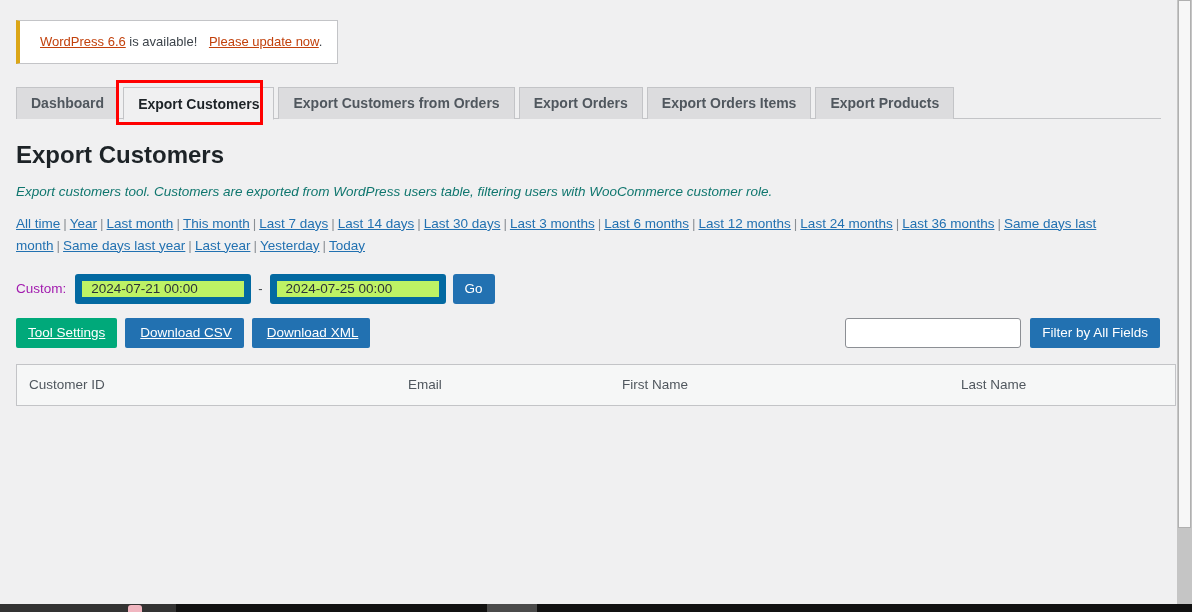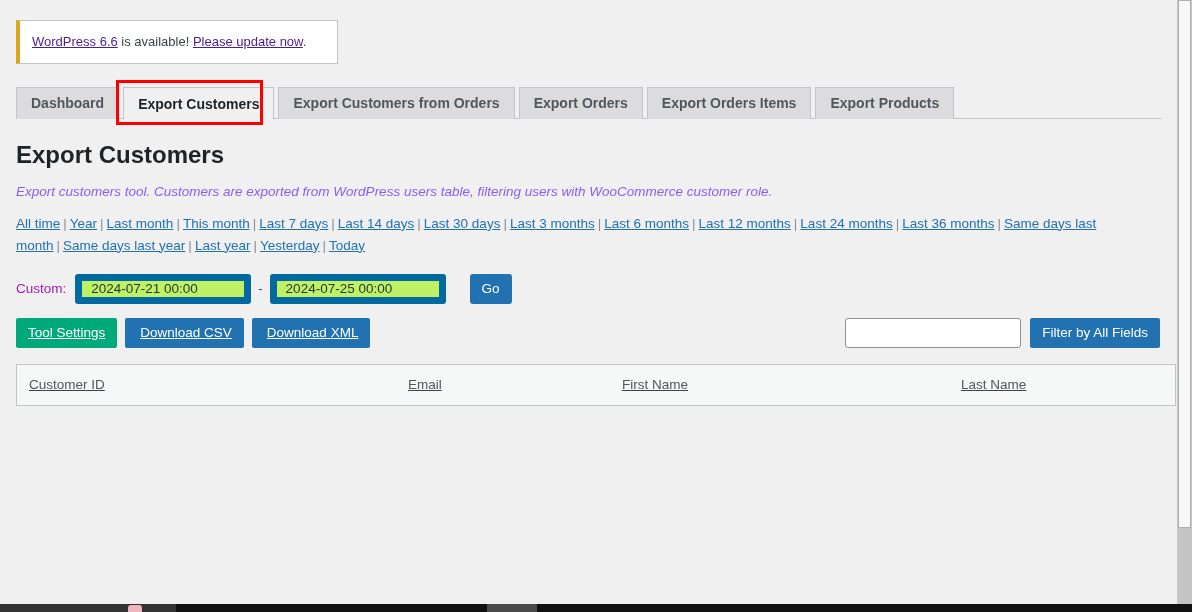--- a/index.html
+++ b/index.html
@@ -41,22 +41,23 @@
     background: #fff;
     border: 1px solid #c3c4c7;
     border-left: 4px solid #dba617;
     box-sizing: border-box;
     padding: 11px 12px;
     font-size: 13px;
     line-height: 1.5;
     color: #3c434a;
   }
   .notice a {
-    color: #4c1d95;
+    color: #c2410c;
     text-decoration: underline;
+    margin-left: 8px;
   }
 
   
   .nav-tab-wrapper {
     position: relative;
     margin: 22px 0 0 16px;
     padding-left: 0;
     border-bottom: 1px solid #c3c4c7;
     width: 1145px;
     box-sizing: border-box;
@@ -108,21 +109,21 @@
     margin: 20px 0 0 16px;
     font-size: 24px;
     font-weight: 600;
     line-height: 1.3;
     color: #1d2327;
   }
   p.page-desc {
     margin: 14px 0 0 16px;
     font-style: italic;
     font-size: 13.5px;
-    color: #8b5cf6;
+    color: #0f766e;
   }
 
   
   .range-links {
     margin: 14px 16px 0 16px;
     width: 1160px;
     font-size: 13.5px;
     line-height: 22px;
     color: #2271b1;
   }
@@ -159,21 +160,21 @@
     font-size: 13.5px;
     color: #2c3338;
     outline: none;
   }
   .dash {
     padding: 0 7px;
     color: #3c434a;
     font-size: 13px;
   }
   .btn-go {
-    margin-left: 24px;
+    margin-left: 7px;
     height: 30px;
     padding: 0 12px;
     border: none;
     border-radius: 3px;
     background: #2271b1;
     color: #fff;
     font-family: "Liberation Sans", sans-serif;
     font-size: 13.5px;
     cursor: pointer;
   }
@@ -239,21 +240,21 @@
 
   
   .results-table {
     margin: 16px 16px 0 16px;
     width: 1160px;
     border: 1px solid #c3c4c7;
     border-collapse: collapse;
     background: #fff;
     box-sizing: border-box;
   }
-  .results-table thead tr { background: #f6f7f7; text-decoration: underline; }
+  .results-table thead tr { background: #f6f7f7; }
   .results-table th {
     text-align: left;
     font-weight: 400;
     font-size: 13.5px;
     color: #50575e;
     padding: 11px 12px;
     height: 18px;
   }
   .results-table tbody { background: #fff; }
 

